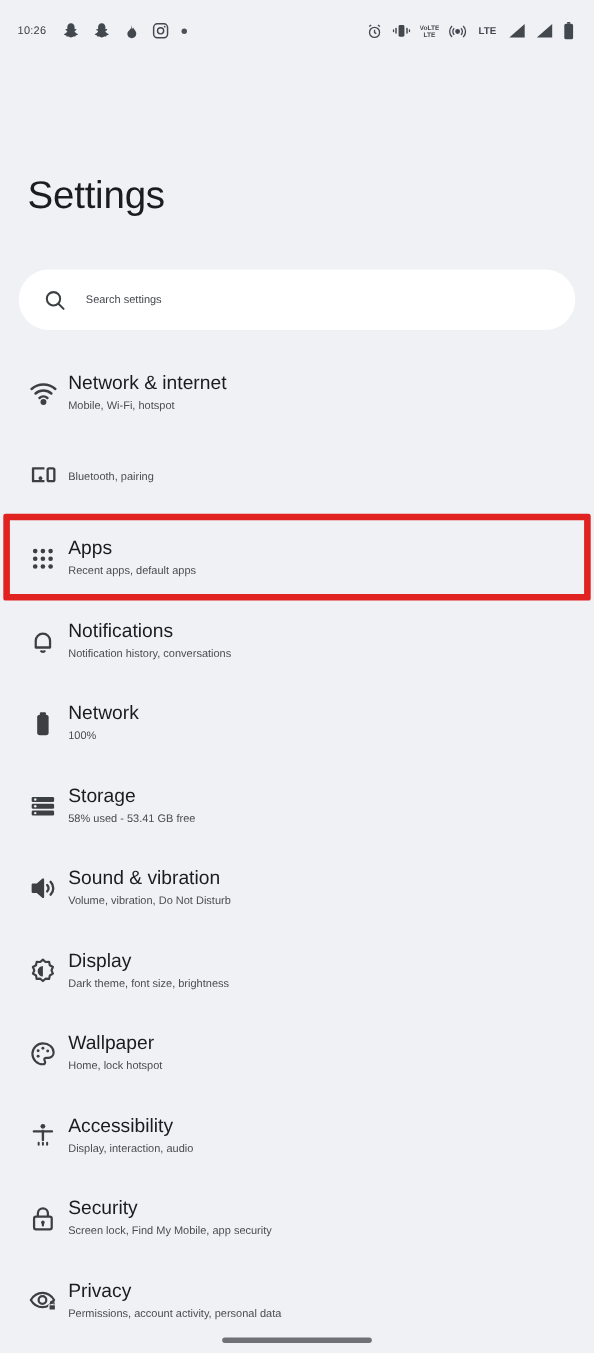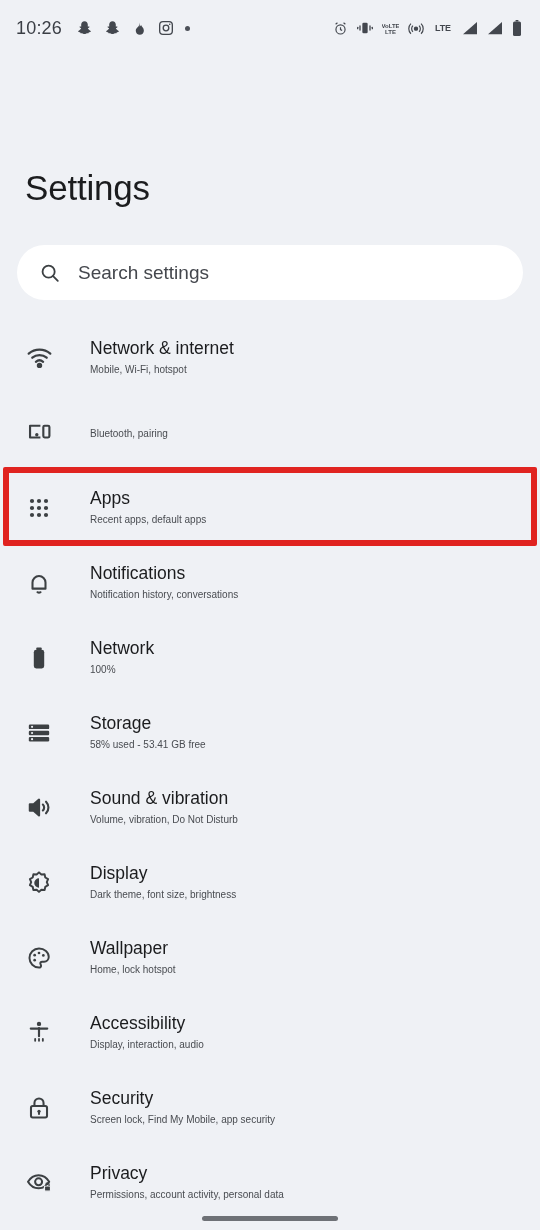--- a/index.html
+++ b/index.html
@@ -16,64 +16,64 @@
   }
 
   
   .statusbar {
     position: absolute; top: 0; left: 0;
     width: 540px; height: 56px;
     display: flex; align-items: center;
     padding: 0 18px 0 16px;
   }
   .sb-clock {
-    font-size: 18px; color: #3a3e45; letter-spacing: .2px;
+    font-size: 10px; color: #3a3e45; letter-spacing: .2px;
     margin-right: 14px; white-space: nowrap;
   }
   .sb-left { display: flex; align-items: center; gap: 11px; }
   .sb-right { display: flex; align-items: center; gap: 9px; margin-left: auto; }
   .sb-icon { display: flex; align-items: center; justify-content: flex-end; }
   .sb-icon svg { display: block; }
   .sb-dot { width: 5px; height: 5px; border-radius: 50%; background: #4c5058; }
 
   
   .page-title {
-    position: absolute; left: 25px; top: 168px;
+    position: absolute; left: 25px; top: 158px;
     font-size: 35px; font-weight: 400; color: #1b1c1e;
     letter-spacing: -0.2px;
   }
 
   
   .searchbar {
     position: absolute; left: 17px; top: 245px;
     width: 506px; height: 55px;
     background: #ffffff; border-radius: 28px;
     display: flex; align-items: center;
     padding-left: 22px;
   }
   .search-icon { width: 22px; height: 22px; flex: 0 0 auto; }
   .search-ph {
-    margin-left: 17px; font-size: 19px; color: #44474d;
+    margin-left: 17px; font-size: 10px; color: #44474d;
   }
 
   
   .list { position: absolute; left: 0; top: 320px; width: 540px; }
   .row {
     position: relative;
     display: flex; align-items: center;
     height: 75px;
     padding-left: 24px;
   }
   .row-icon {
     width: 30px; flex: 0 0 30px;
     display: flex; align-items: center; justify-content: center;
     color: #3c4043;
   }
   .row-icon svg { display: block; }
-  .row-text { margin-left: 36px; display: flex; flex-direction: column; justify-content: center; }
+  .row-text { margin-left: 8px; display: flex; flex-direction: column; justify-content: center; }
   .row-title { font-size: 17.5px; color: #1b1c1e; line-height: 22px; }
   .row-sub { font-size: 10px; color: #494c51; line-height: 18px; margin-top: 2px; }
 
   
   .row.highlight { }
   .highlight-box {
     position: absolute;
     left: 3px; top: 467px;
     width: 534px; height: 79px;
     border: 6px solid #e02320;

